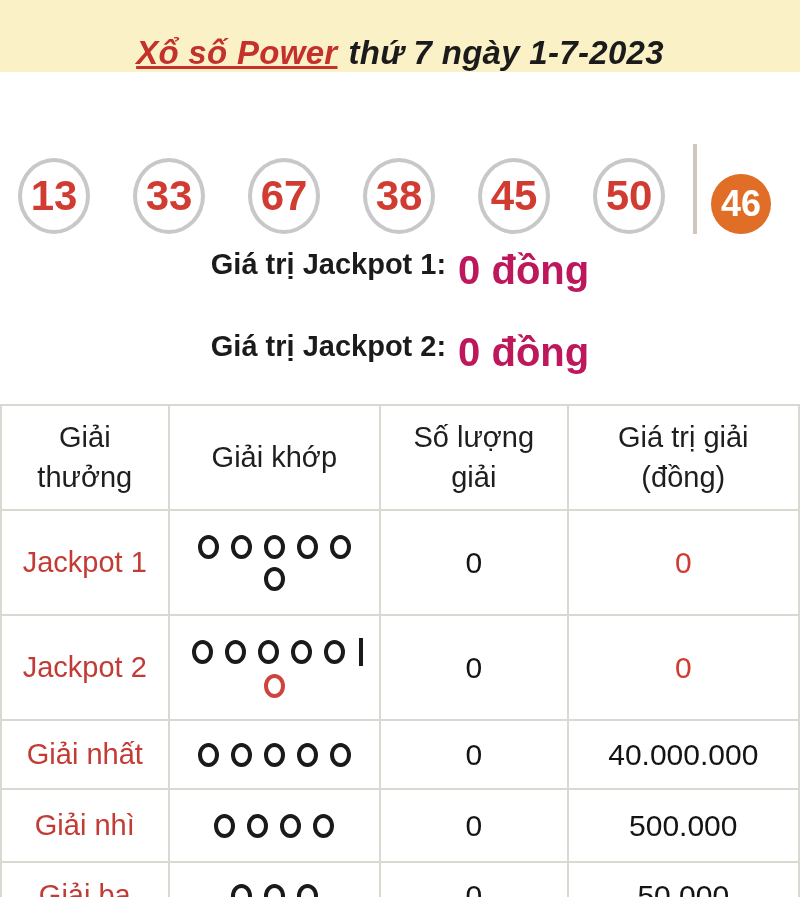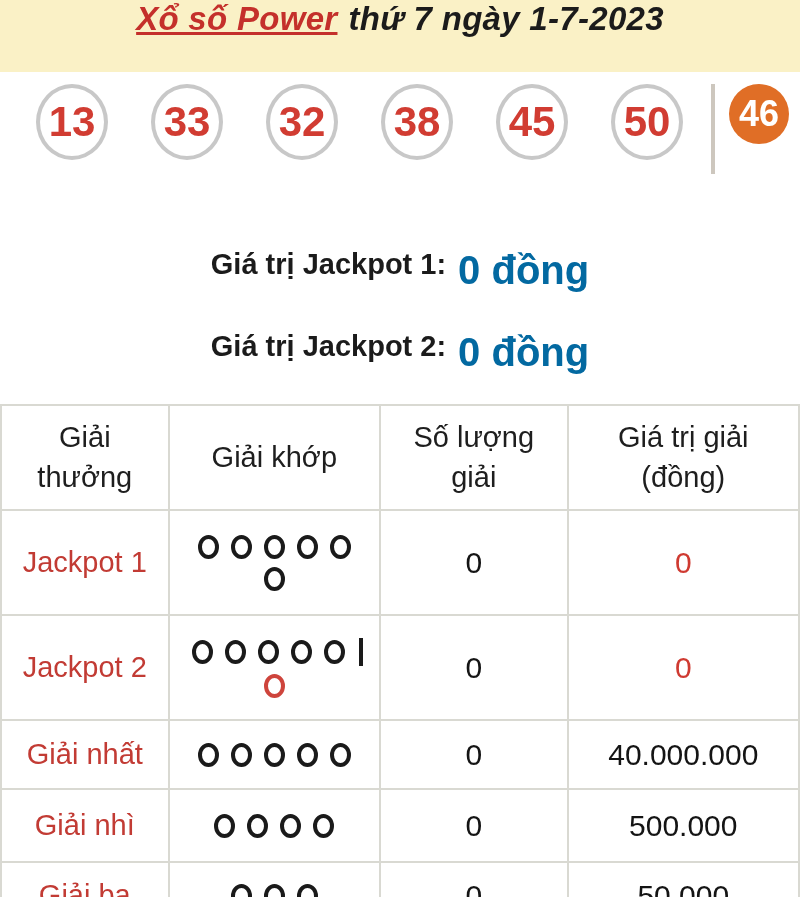--- a/index.html
+++ b/index.html
@@ -4,32 +4,32 @@
 <style>
   html,body{margin:0;padding:0;}
   body{
     width:800px;height:897px;background:#ffffff;overflow:hidden;
     font-family:"Liberation Sans", sans-serif;
     -webkit-font-smoothing:antialiased;
   }
   
   .banner{
     height:72px;background:#FAF1C6;
-    display:flex;align-items:flex-start;justify-content:center;
+    display:flex;align-items:flex-end;justify-content:center;
   }
   .banner-title{
     font-size:33px;font-weight:bold;font-style:italic;color:#1b1b1b;
     letter-spacing:.3px;white-space:nowrap;
   }
   .title-link{
     color:#C4302B;text-decoration:underline;cursor:pointer;margin-right:11px;
   }
   
   .balls{
-    display:flex;align-items:flex-start;height:150px;margin-top:12px;padding-left:24px;margin-left:12px;
+    display:flex;align-items:flex-end;height:150px;margin-top:12px;padding-left:18px;
   }
   .ball{
     width:64px;height:68px;border:4px solid #C8C8C8;border-radius:50%;
     background:#fff;color:#D13C32;font-size:42px;font-weight:bold;
     display:flex;align-items:center;justify-content:center;
     margin-right:43px;flex:none;
   }
   .divider{
     width:4px;height:90px;background:#CDC7BE;flex:none;
     margin-left:-15px;margin-right:14px;
@@ -39,21 +39,21 @@
     color:#ffffff;font-size:36px;font-weight:bold;
     display:flex;align-items:center;justify-content:center;flex:none;
   }
   
   .jackpot-line{
     display:flex;align-items:flex-start;justify-content:center;
     margin-top:14px;height:48px;white-space:nowrap;
   }
   .jackpot-line.second{margin-top:34px;}
   .jp-label{font-size:29px;font-weight:bold;color:#1b1b1b;}
-  .jp-value{font-size:40px;font-weight:bold;color:#0369a1;margin-left:12px;}
+  .jp-value{font-size:40px;font-weight:bold;color:#be185d;margin-left:12px;}
   
   table.prize{
     width:100%;border-collapse:collapse;table-layout:fixed;margin-top:26px;
   }
   table.prize th, table.prize td{
     border:2px solid #D9D9D2;text-align:center;vertical-align:middle;padding:0;
   }
   table.prize th{
     font-weight:normal;font-size:29px;color:#1e1e1e;line-height:1.35;
     white-space:pre-line;
@@ -84,21 +84,21 @@
 
 <div class="banner">
   <div class="banner-title">
     <a class="title-link">Xổ số Power</a><span>thứ 7 ngày 1-7-2023</span>
   </div>
 </div>
 
 <div class="balls">
   <div class="ball">13</div>
   <div class="ball">33</div>
-  <div class="ball">32</div>
+  <div class="ball">67</div>
   <div class="ball">38</div>
   <div class="ball">45</div>
   <div class="ball">50</div>
   <div class="divider"></div>
   <div class="power-ball">46</div>
 </div>
 
 <div class="jackpot-line">
   <span class="jp-label">Giá trị Jackpot 1:</span>
   <span class="jp-value">0 đồng</span>

